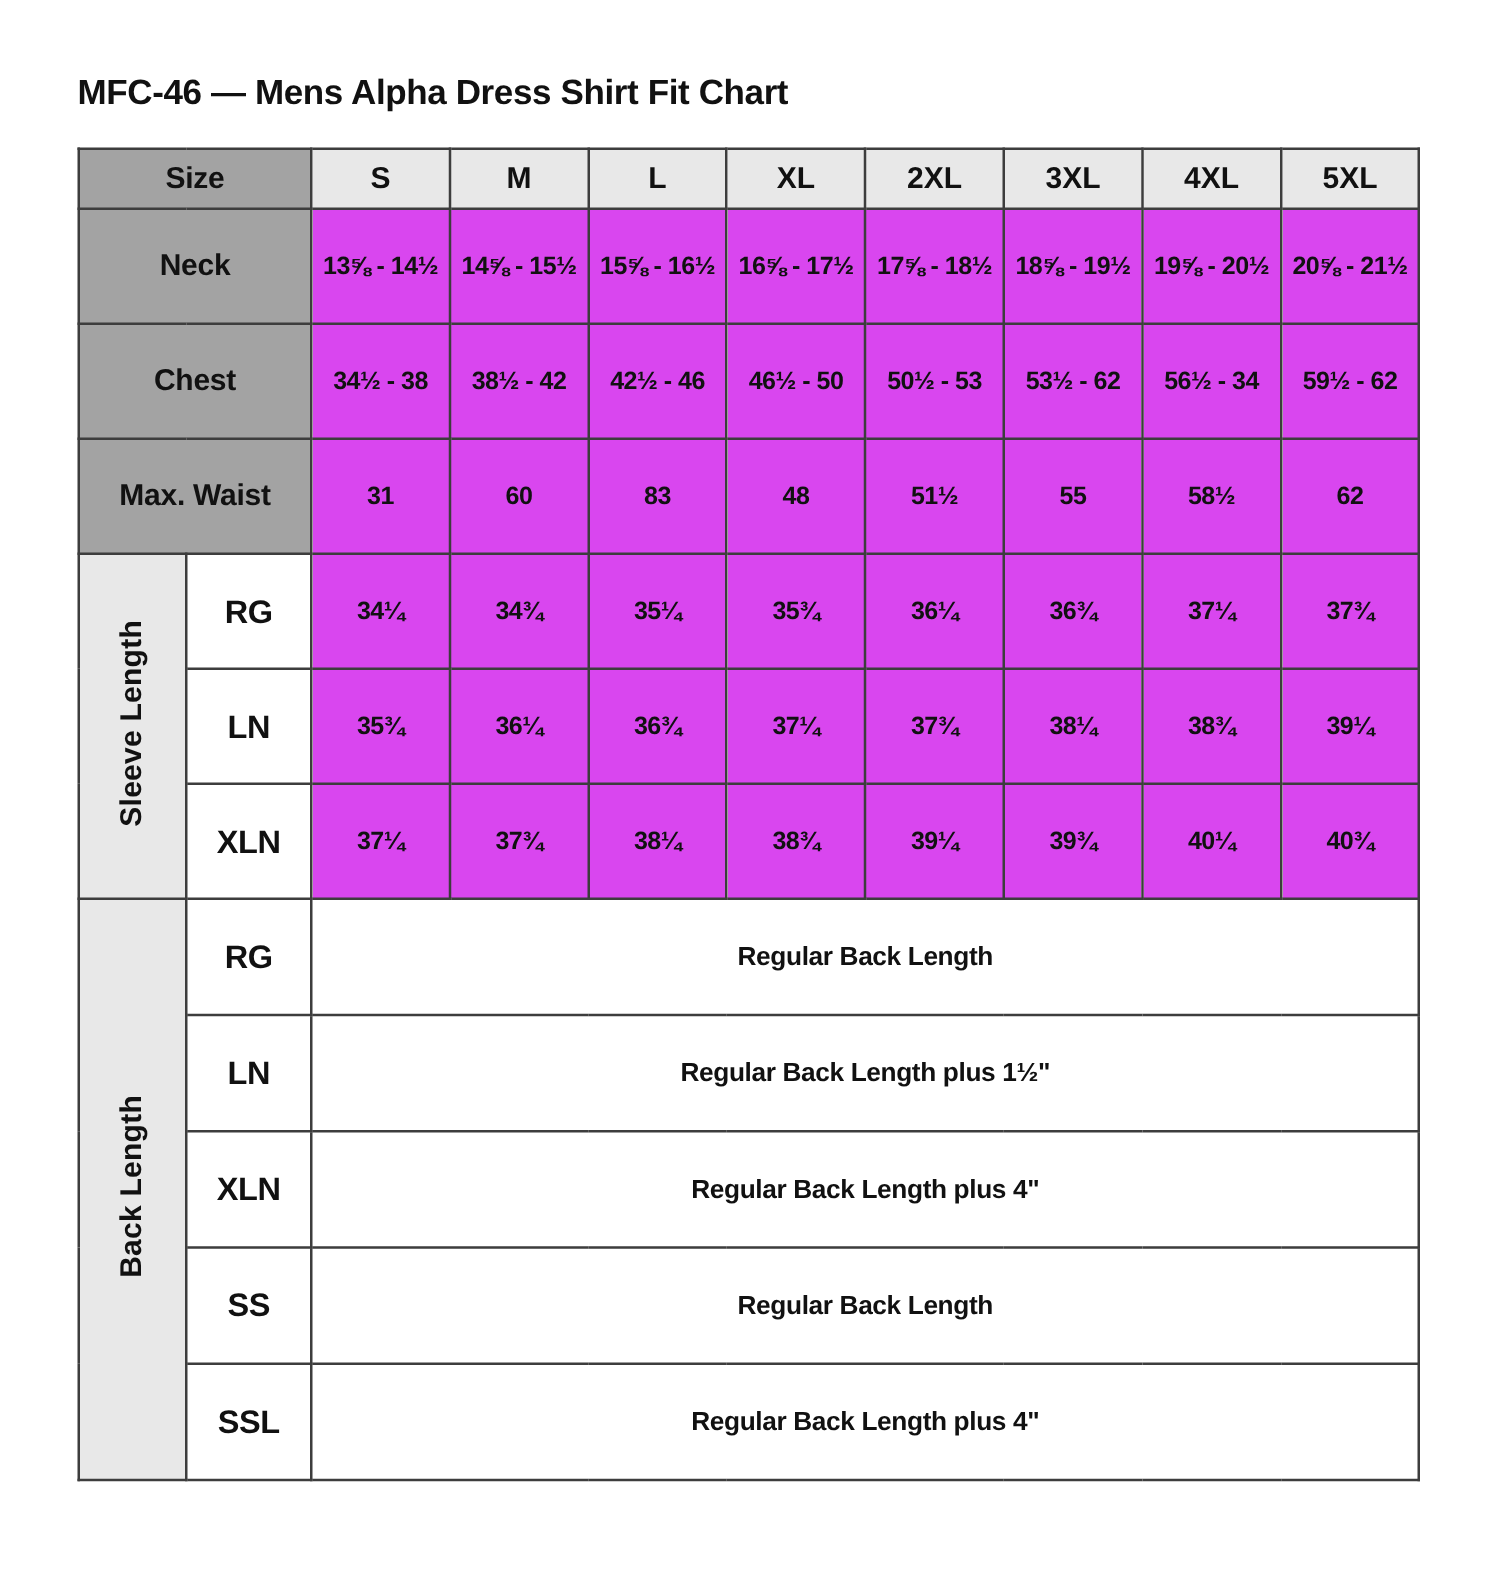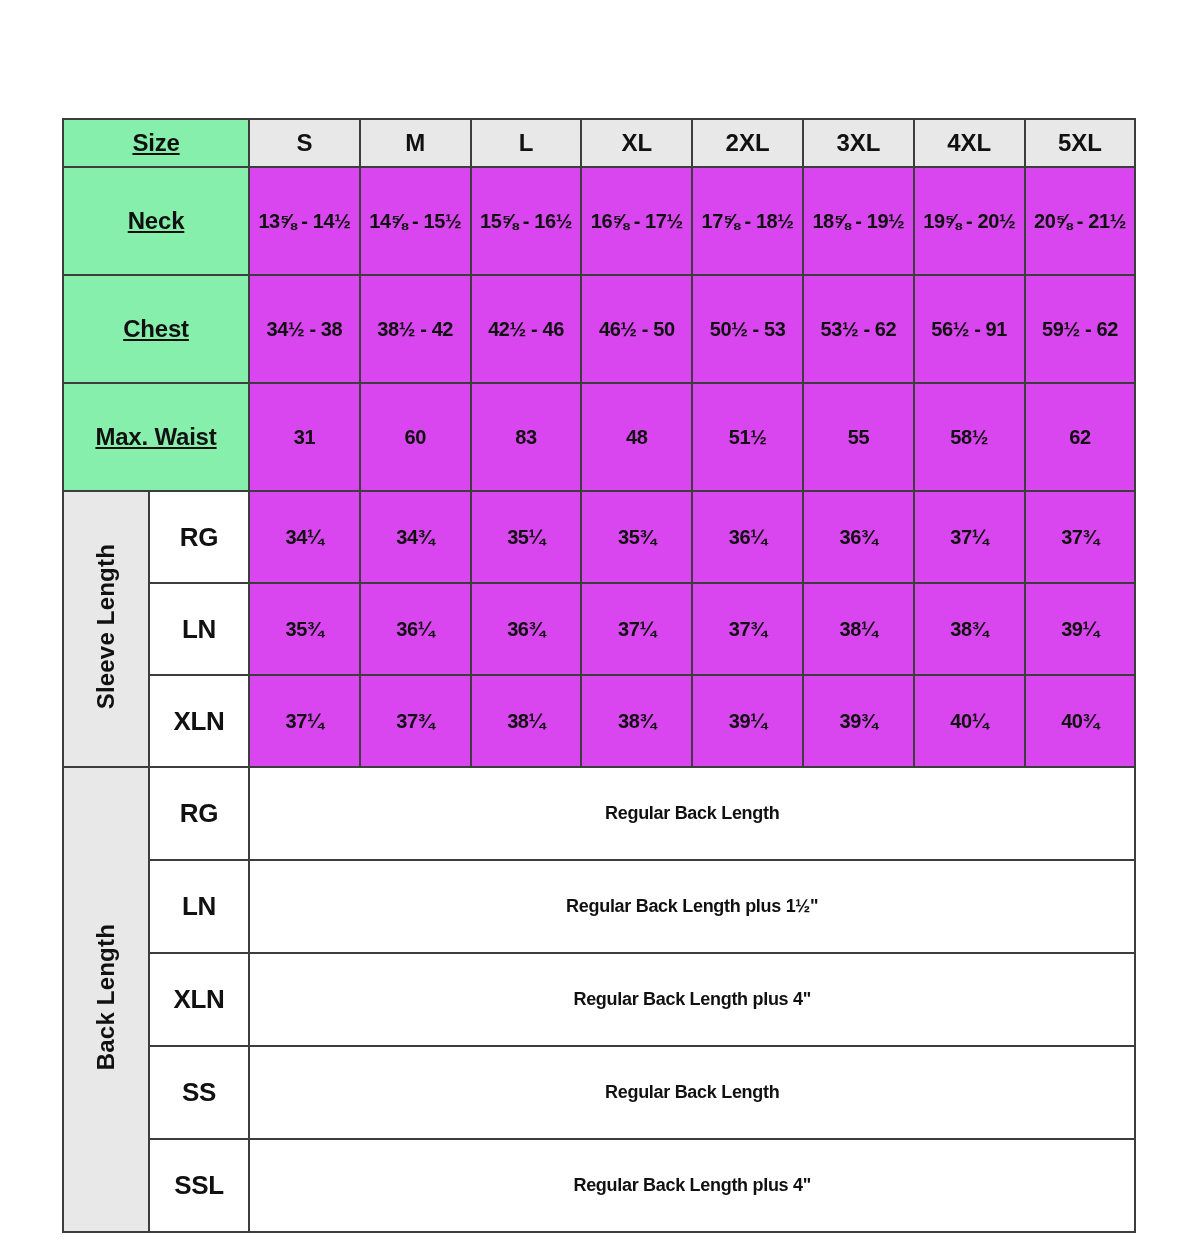--- a/index.html
+++ b/index.html
@@ -41,30 +41,29 @@
     text-align: center;
     vertical-align: middle;
     padding: 0;
     overflow: hidden;
   }
   col.col-a { width: 86px; }
   col.col-b { width: 100px; }
   col.col-d { width: 110.8px; }
 
   tr.r-head  { height: 48px; }
-  tr.r-meas  { height: 108px; }
+  tr.r-meas  { height: 92px; }
   tr.r-sub   { height: 92px; }
   tr.r-back  { height: 93px; }
 
   .hdr {
-    background: #86efac;
+    background: #a3a3a3;
     font-weight: bold;
     font-size: 24px;
     letter-spacing: -0.2px;
-    text-decoration: underline;
   }
   .size-hdr {
     background: #e8e8e8;
     font-weight: bold;
     font-size: 24px;
   }
   .vert {
     background: #e8e8e8;
   }
   .vtext {
@@ -85,29 +84,30 @@
   .val {
     background: #d946ef;
     font-weight: bold;
     font-size: 20px;
     letter-spacing: -0.4px;
     white-space: nowrap;
   }
   .span-txt {
     background: #ffffff;
     font-weight: bold;
-    font-size: 18px;
+    font-size: 21px;
     letter-spacing: -0.3px;
   }
 </style>
 </head>
 <body>
 
 <div class="page">
 
+  <div class="title">MFC-46 — Mens Alpha Dress Shirt Fit Chart</div>
 
   <table class="fit-chart">
     <colgroup>
       <col class="col-a">
       <col class="col-b">
       <col class="col-d">
         <col class="col-d">
         <col class="col-d">
         <col class="col-d">
       <col class="col-d">
@@ -142,21 +142,21 @@
     </tr>
 
     <tr class="r-meas">
       <th colspan="2" class="hdr">Chest</th>
       <td class="val">34½ - 38</td>
       <td class="val">38½ - 42</td>
       <td class="val">42½ - 46</td>
       <td class="val">46½ - 50</td>
       <td class="val">50½ - 53</td>
       <td class="val">53½ - 62</td>
-      <td class="val">56½ - 91</td>
+      <td class="val">56½ - 34</td>
       <td class="val">59½ - 62</td>
     </tr>
 
     <tr class="r-meas">
       <th colspan="2" class="hdr">Max. Waist</th>
       <td class="val">31</td>
       <td class="val">60</td>
       <td class="val">83</td>
       <td class="val">48</td>
       <td class="val">51½</td>

